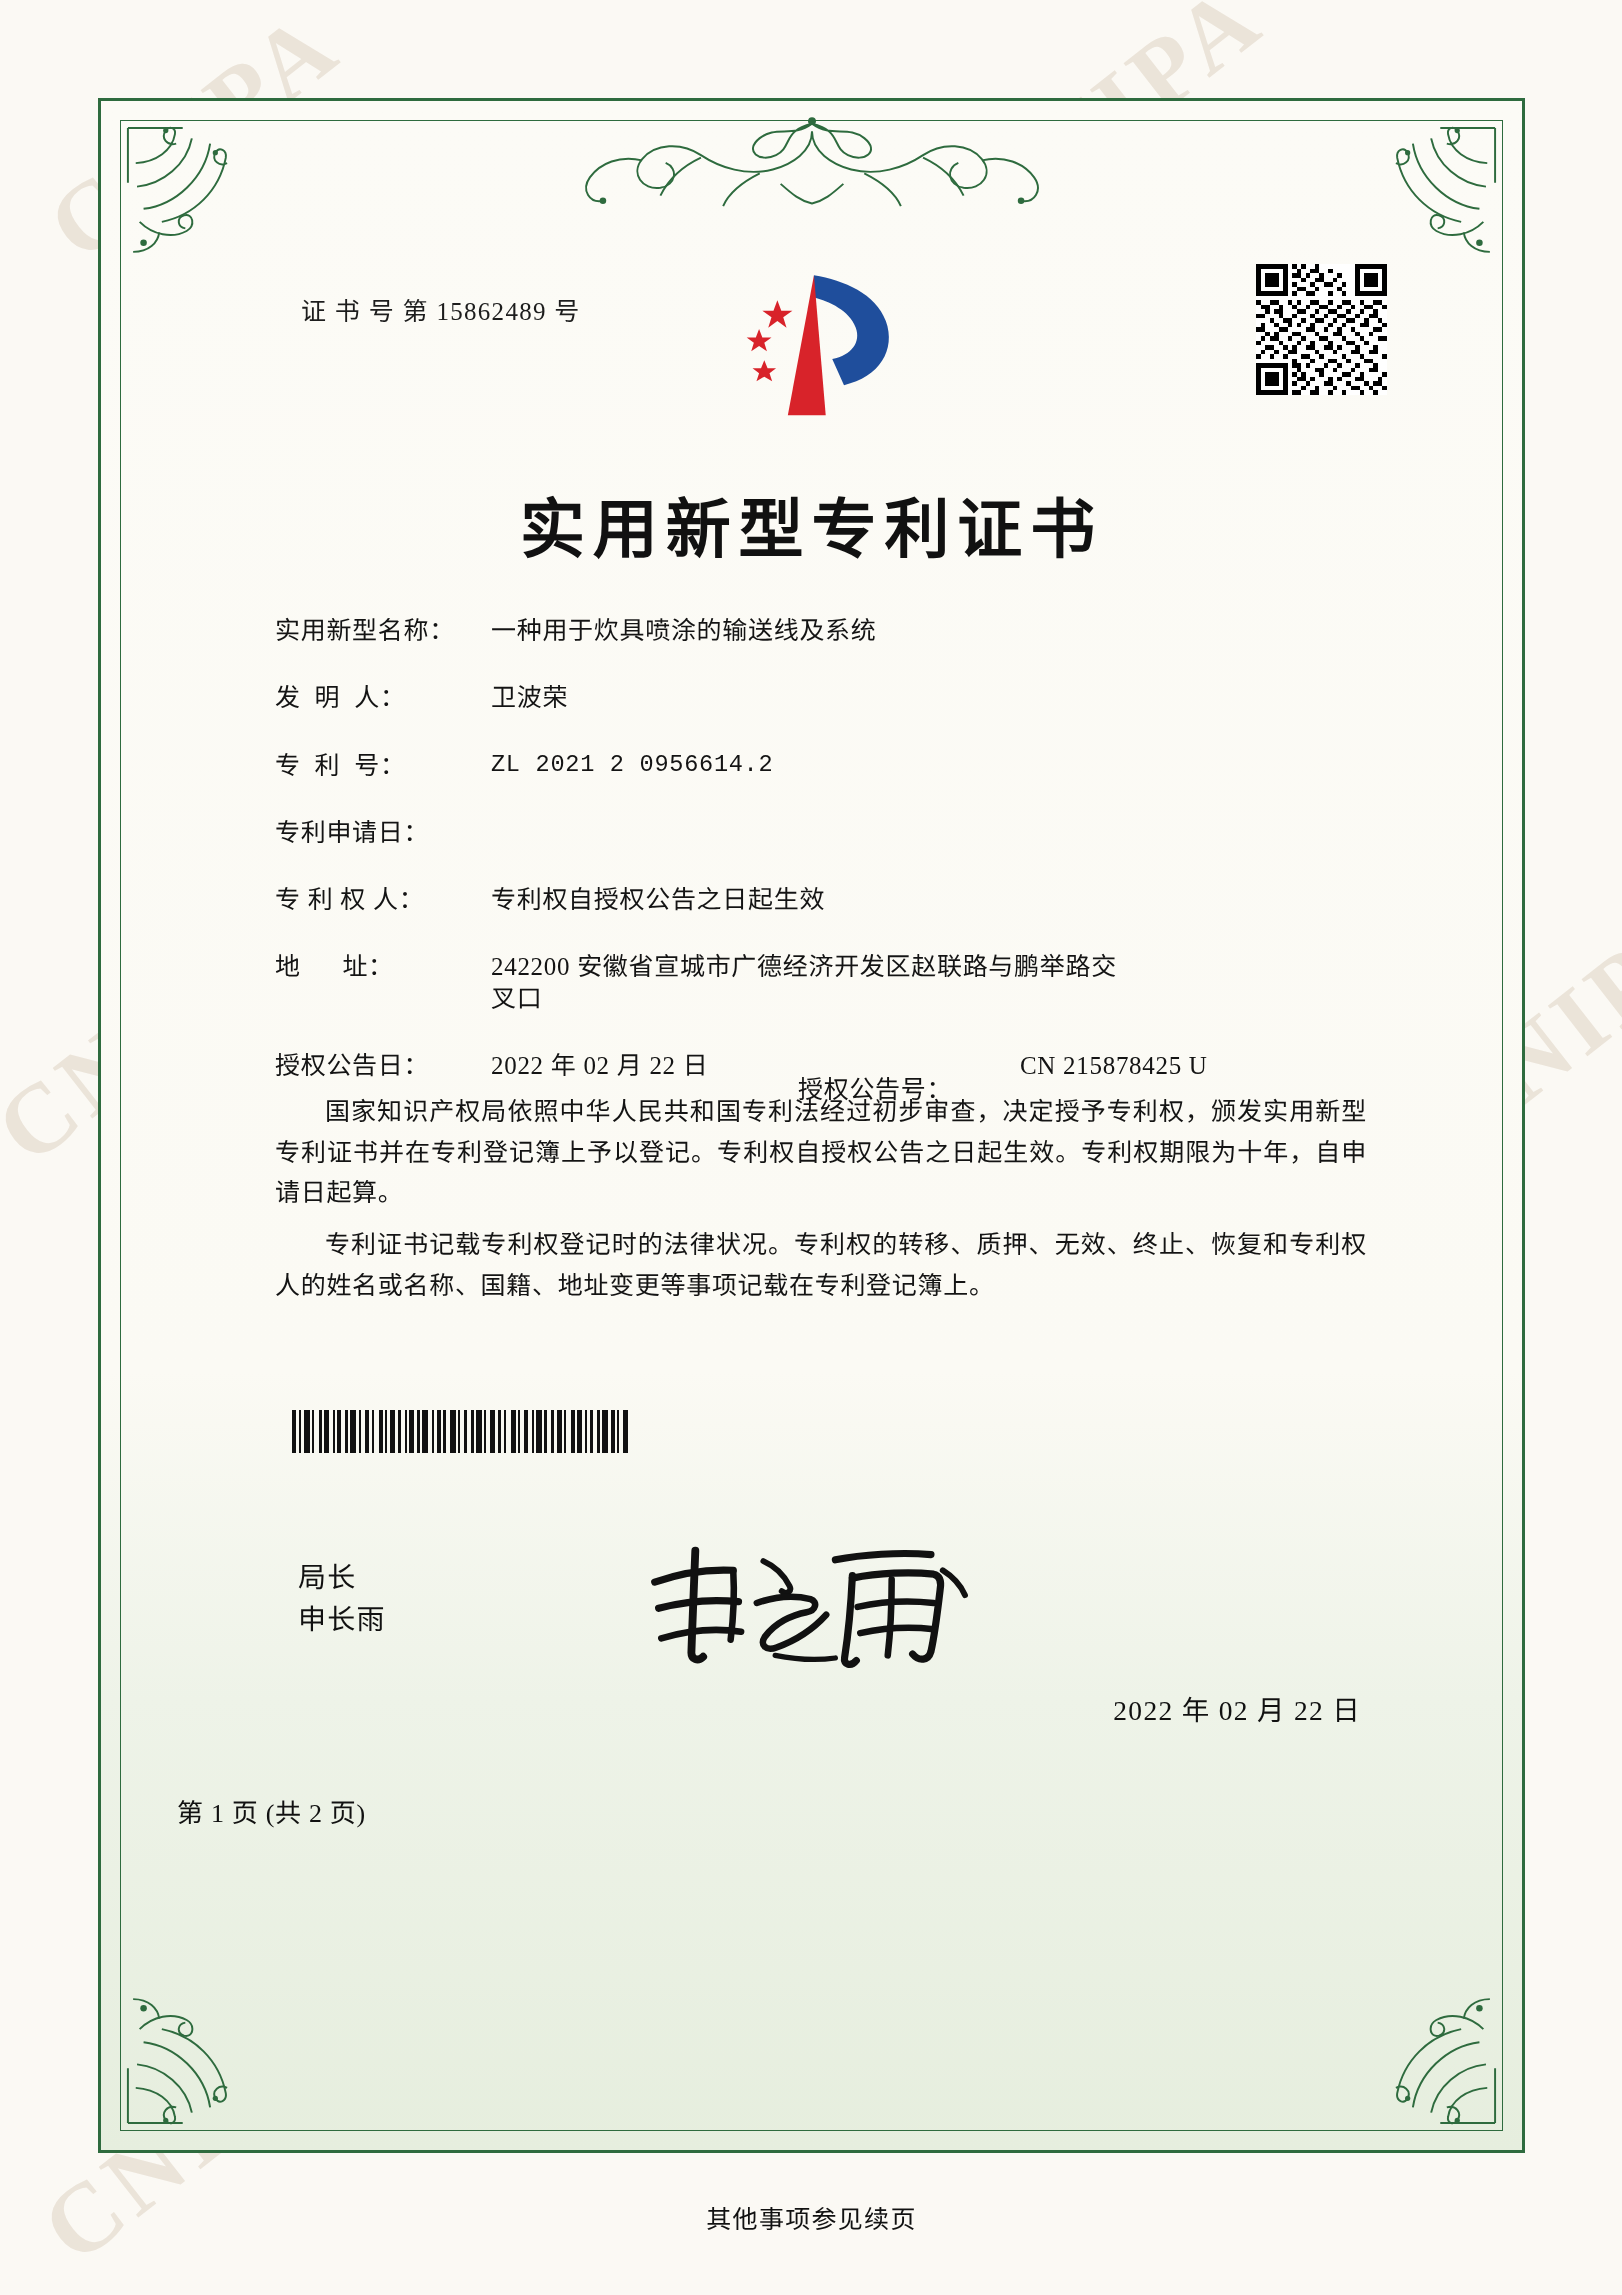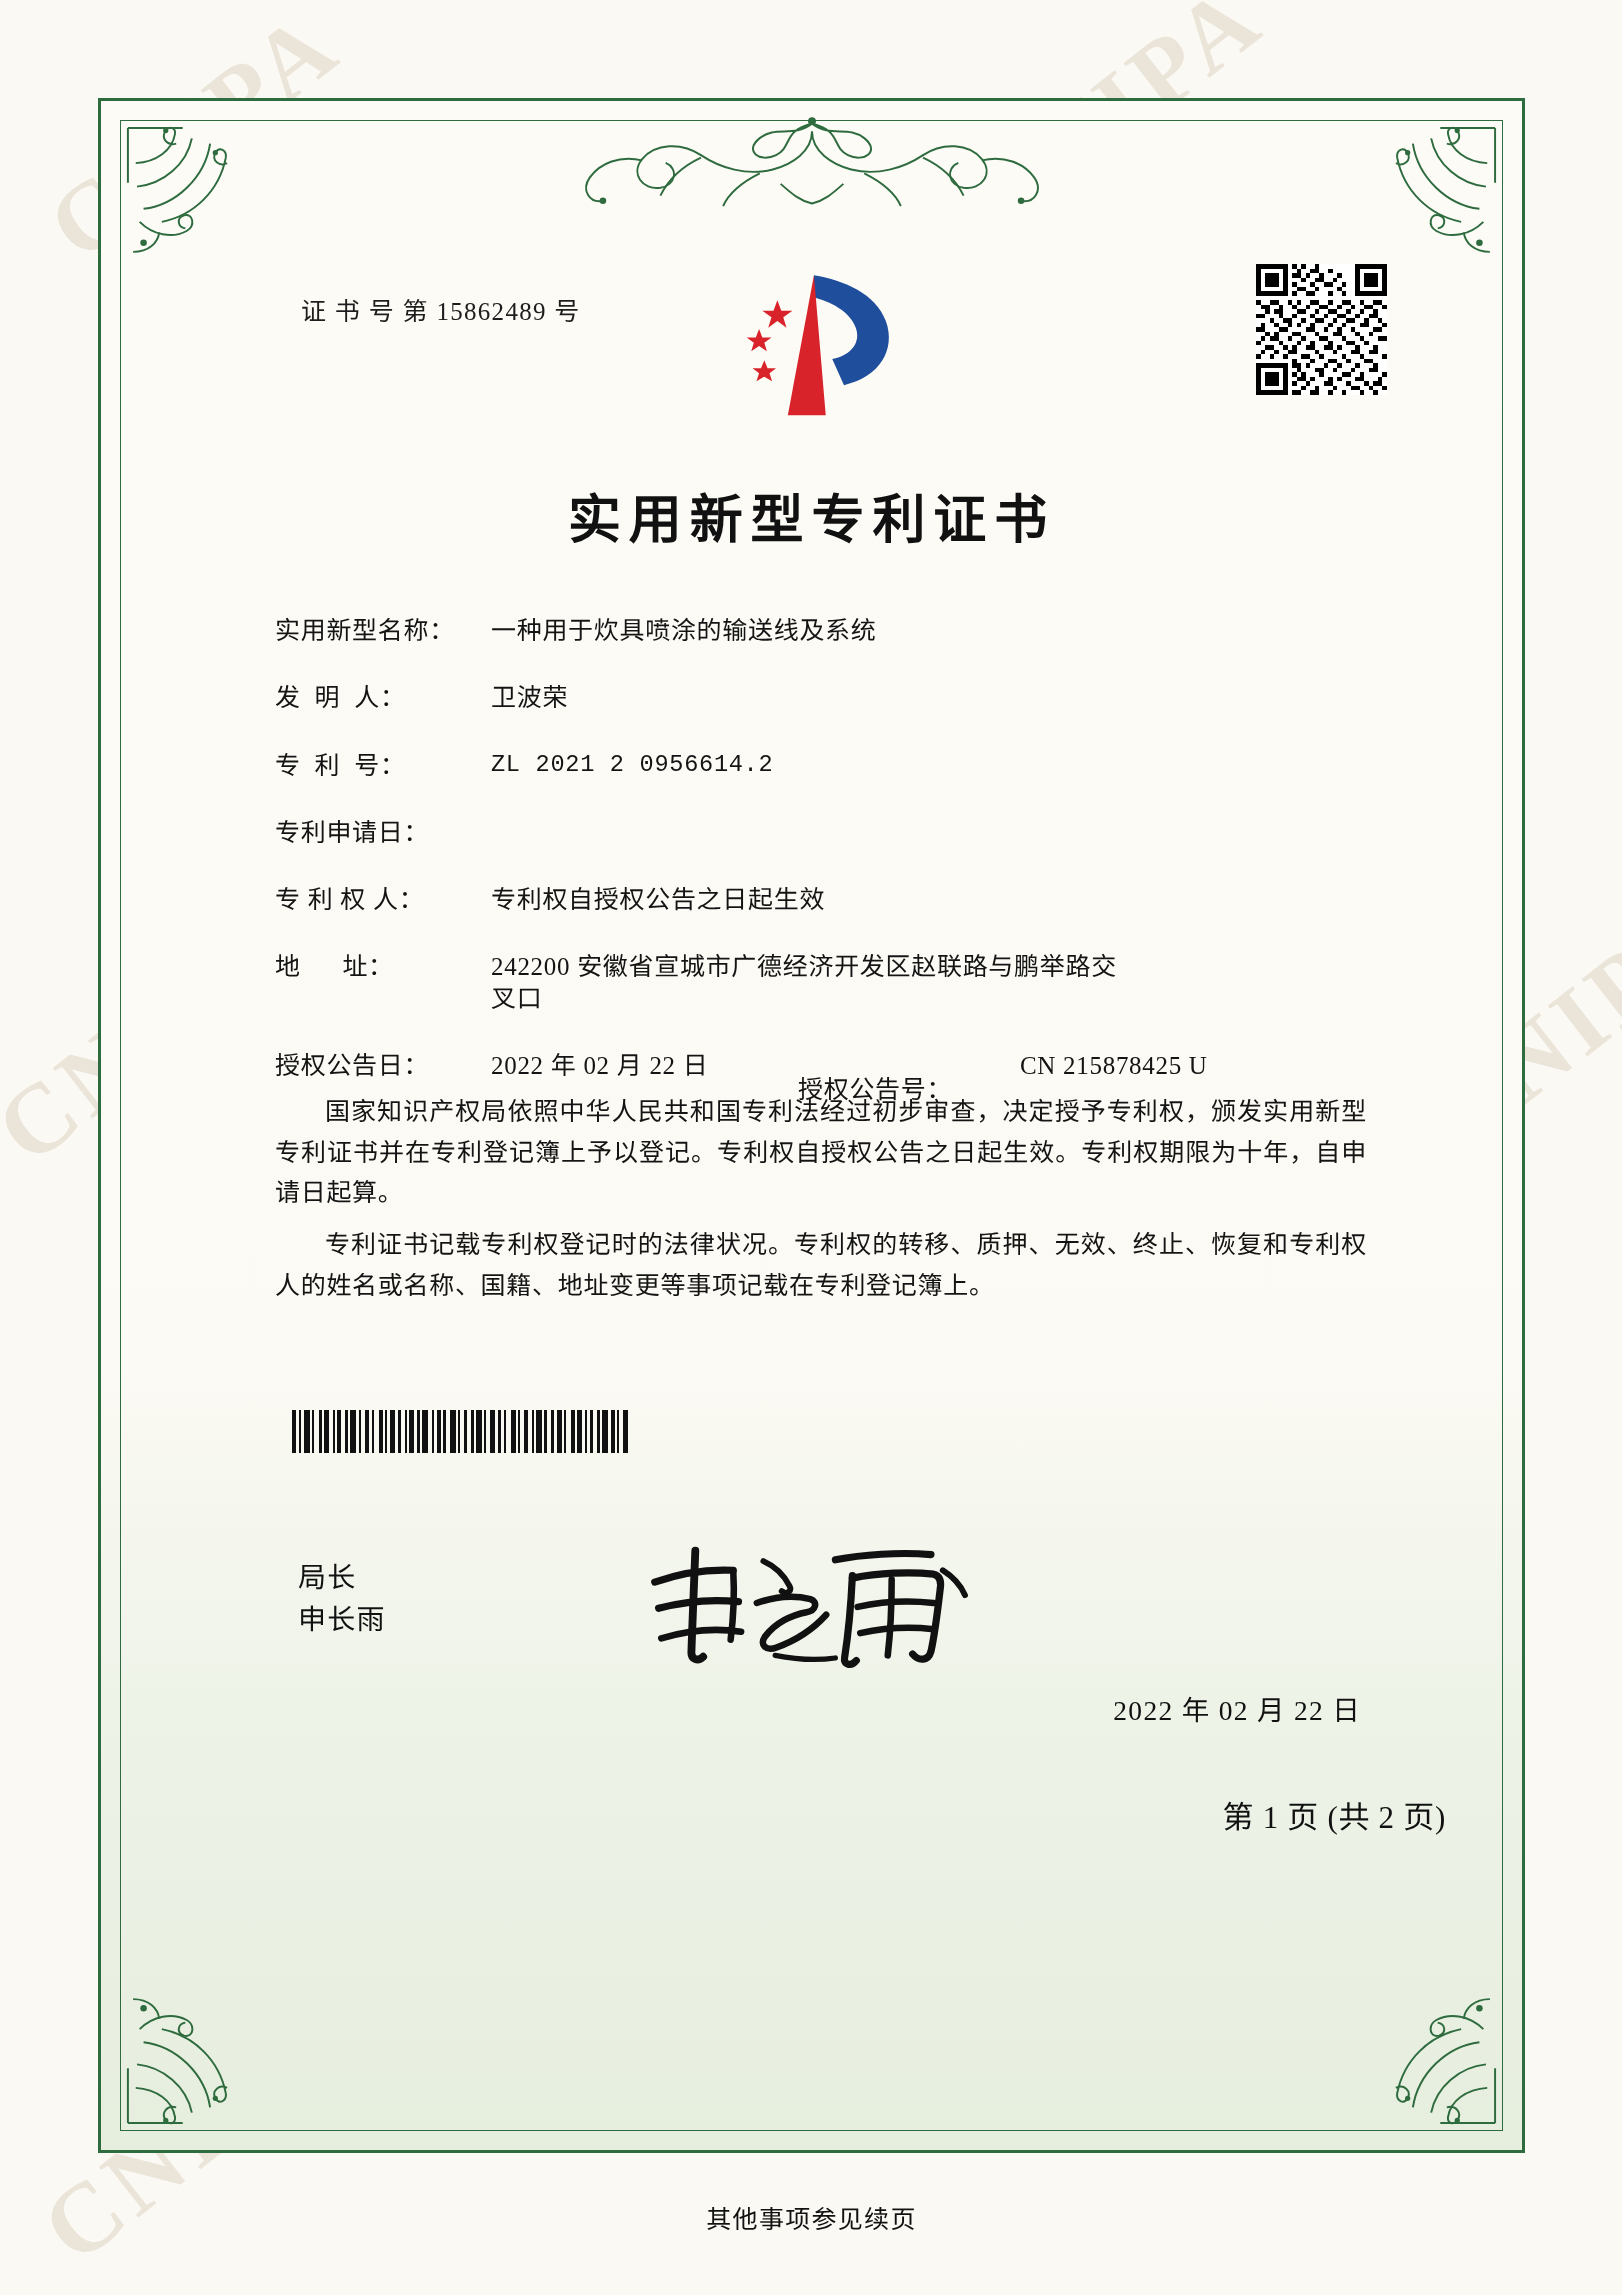--- a/index.html
+++ b/index.html
@@ -119,21 +119,21 @@
     width: 216px;
     height: 196px;
   }
   .emblem svg { width: 100%; height: 100%; display:block; }
 
   .doc-title {
     position: absolute;
     left: 0; right: 0;
     top: 314px;
     text-align: center;
-    font-size: 53px;
+    font-size: 65px;
     font-weight: 700;
     letter-spacing: 7.9px;
     color: #111;
     font-family: "DejaVu Serif", "Liberation Serif", serif;
   }
 
   .fields {
     position: absolute;
     left: 98px;
     right: 68px;
@@ -228,22 +228,22 @@
     top: 1525px;
     font-size: 27.5px;
     letter-spacing: 1.3px;
     color: #111;
   }
 
   .page-no {
     position: absolute;
     left: 0; right: 0;
     top: 1629px;
-    text-align: right;
-    font-size: 31px;
+    text-align: left;
+    font-size: 26px;
     color: #111;
     letter-spacing: 0.7px;
   }
 
   .footnote {
     position: absolute;
     left: 0;
     right: 0;
     top: 2199px;
     text-align: center;

